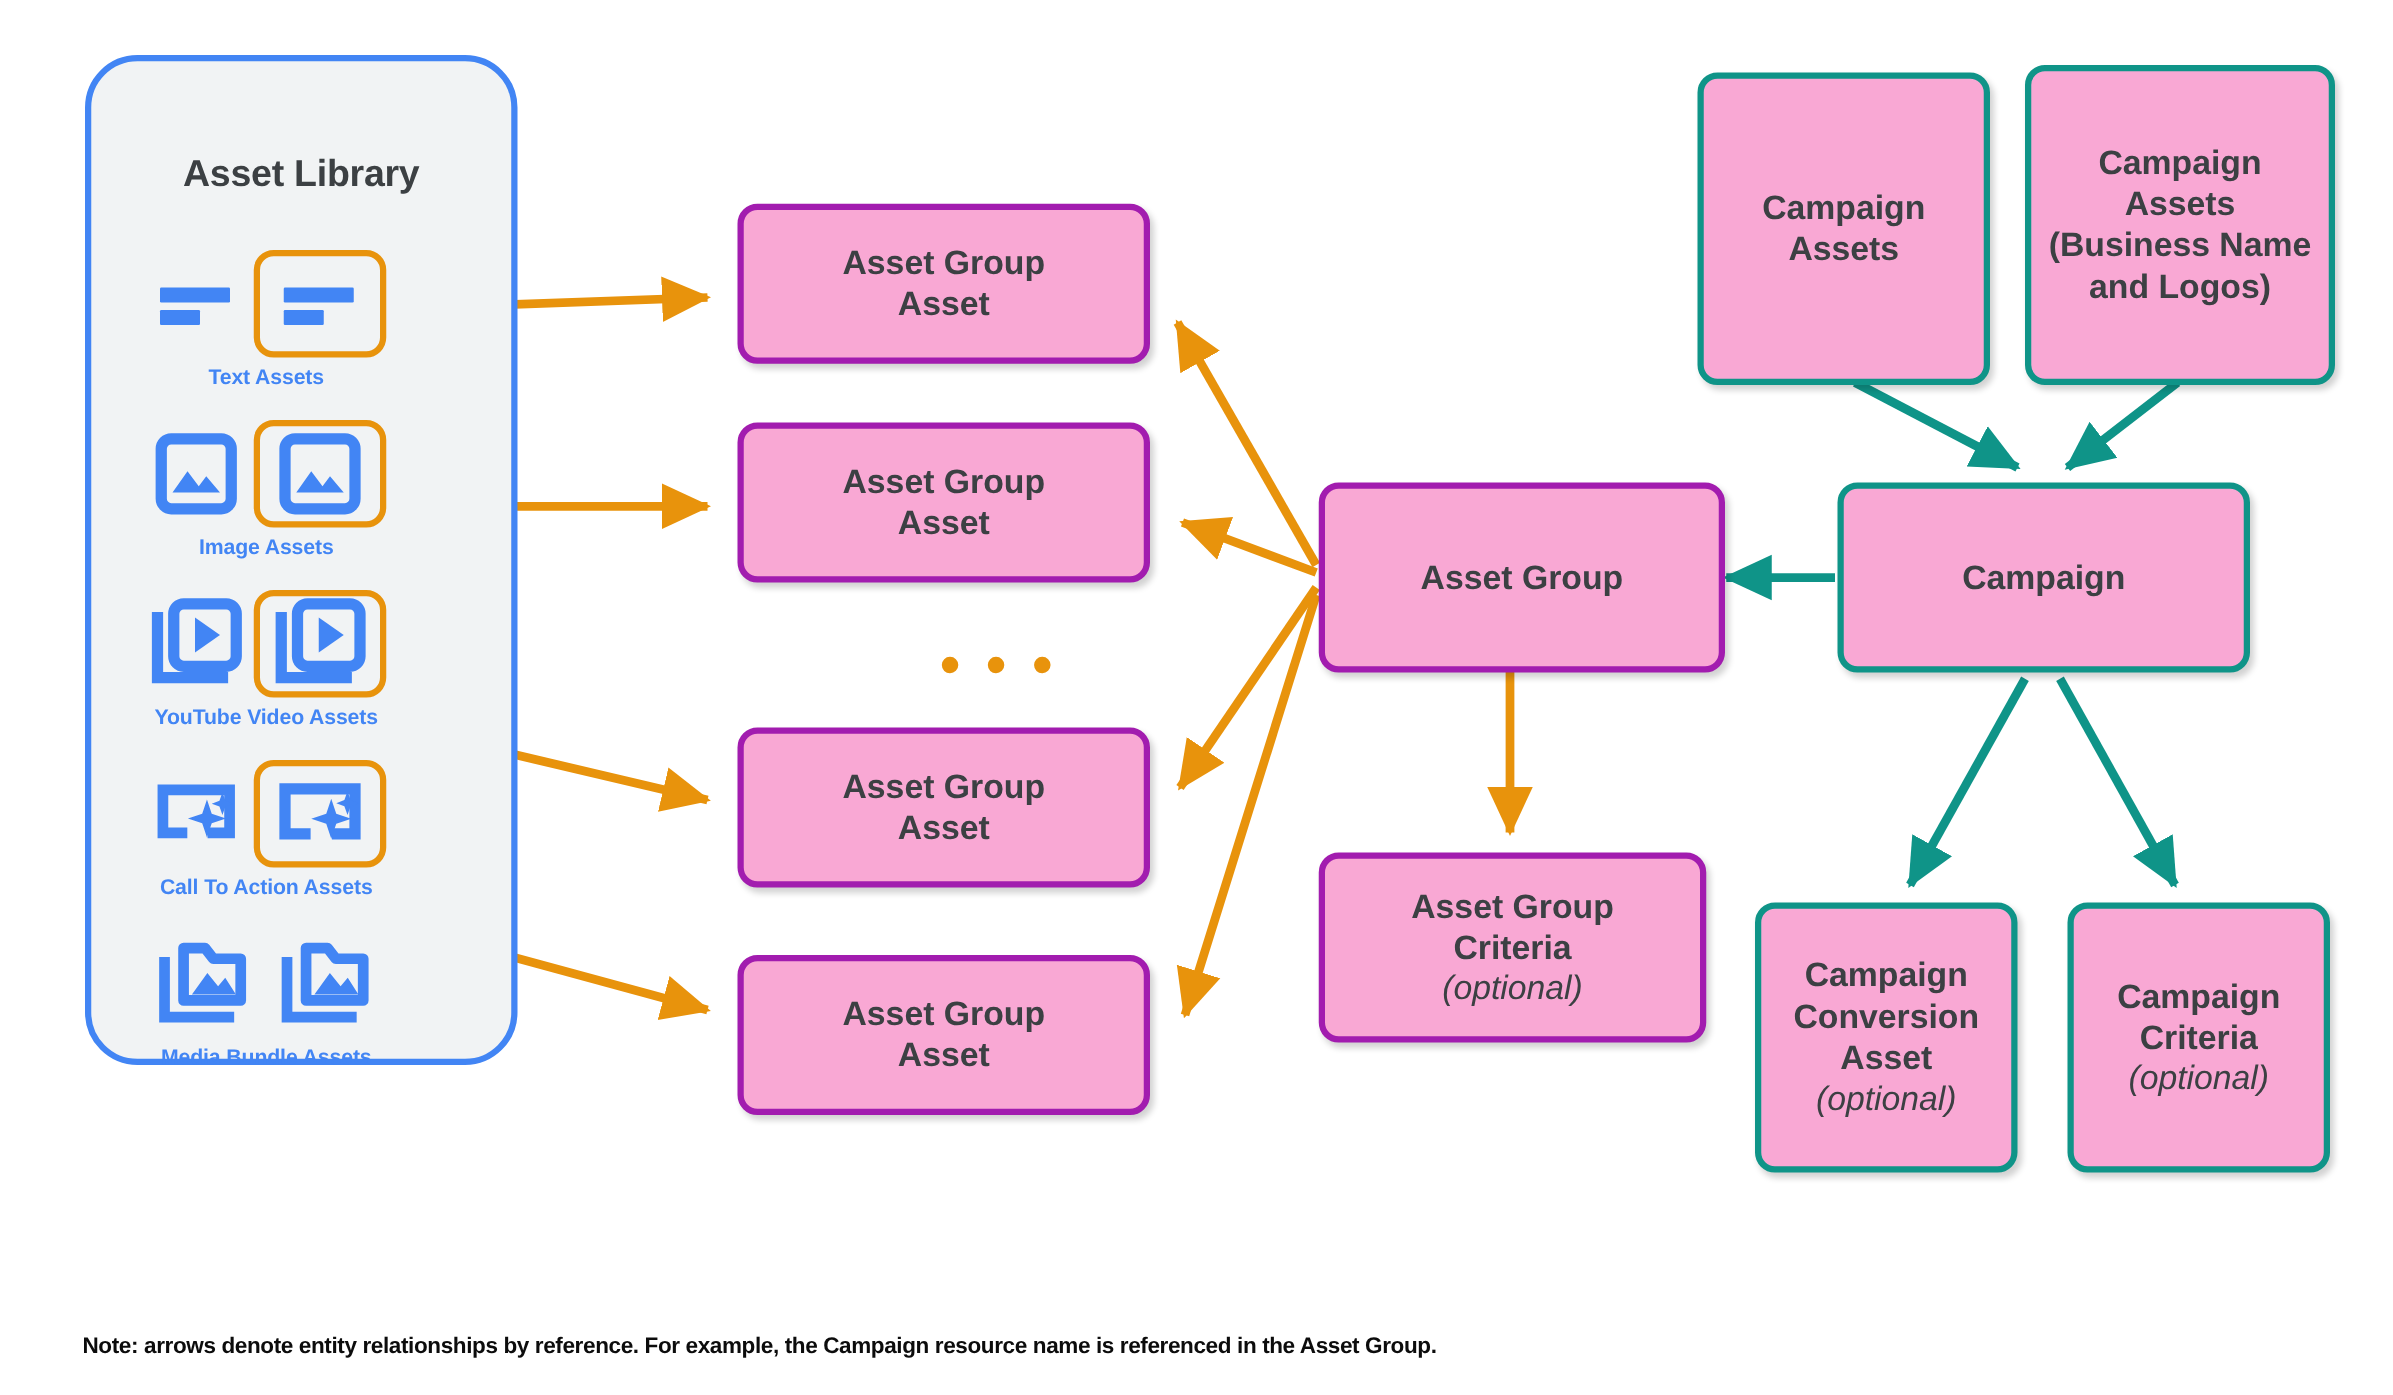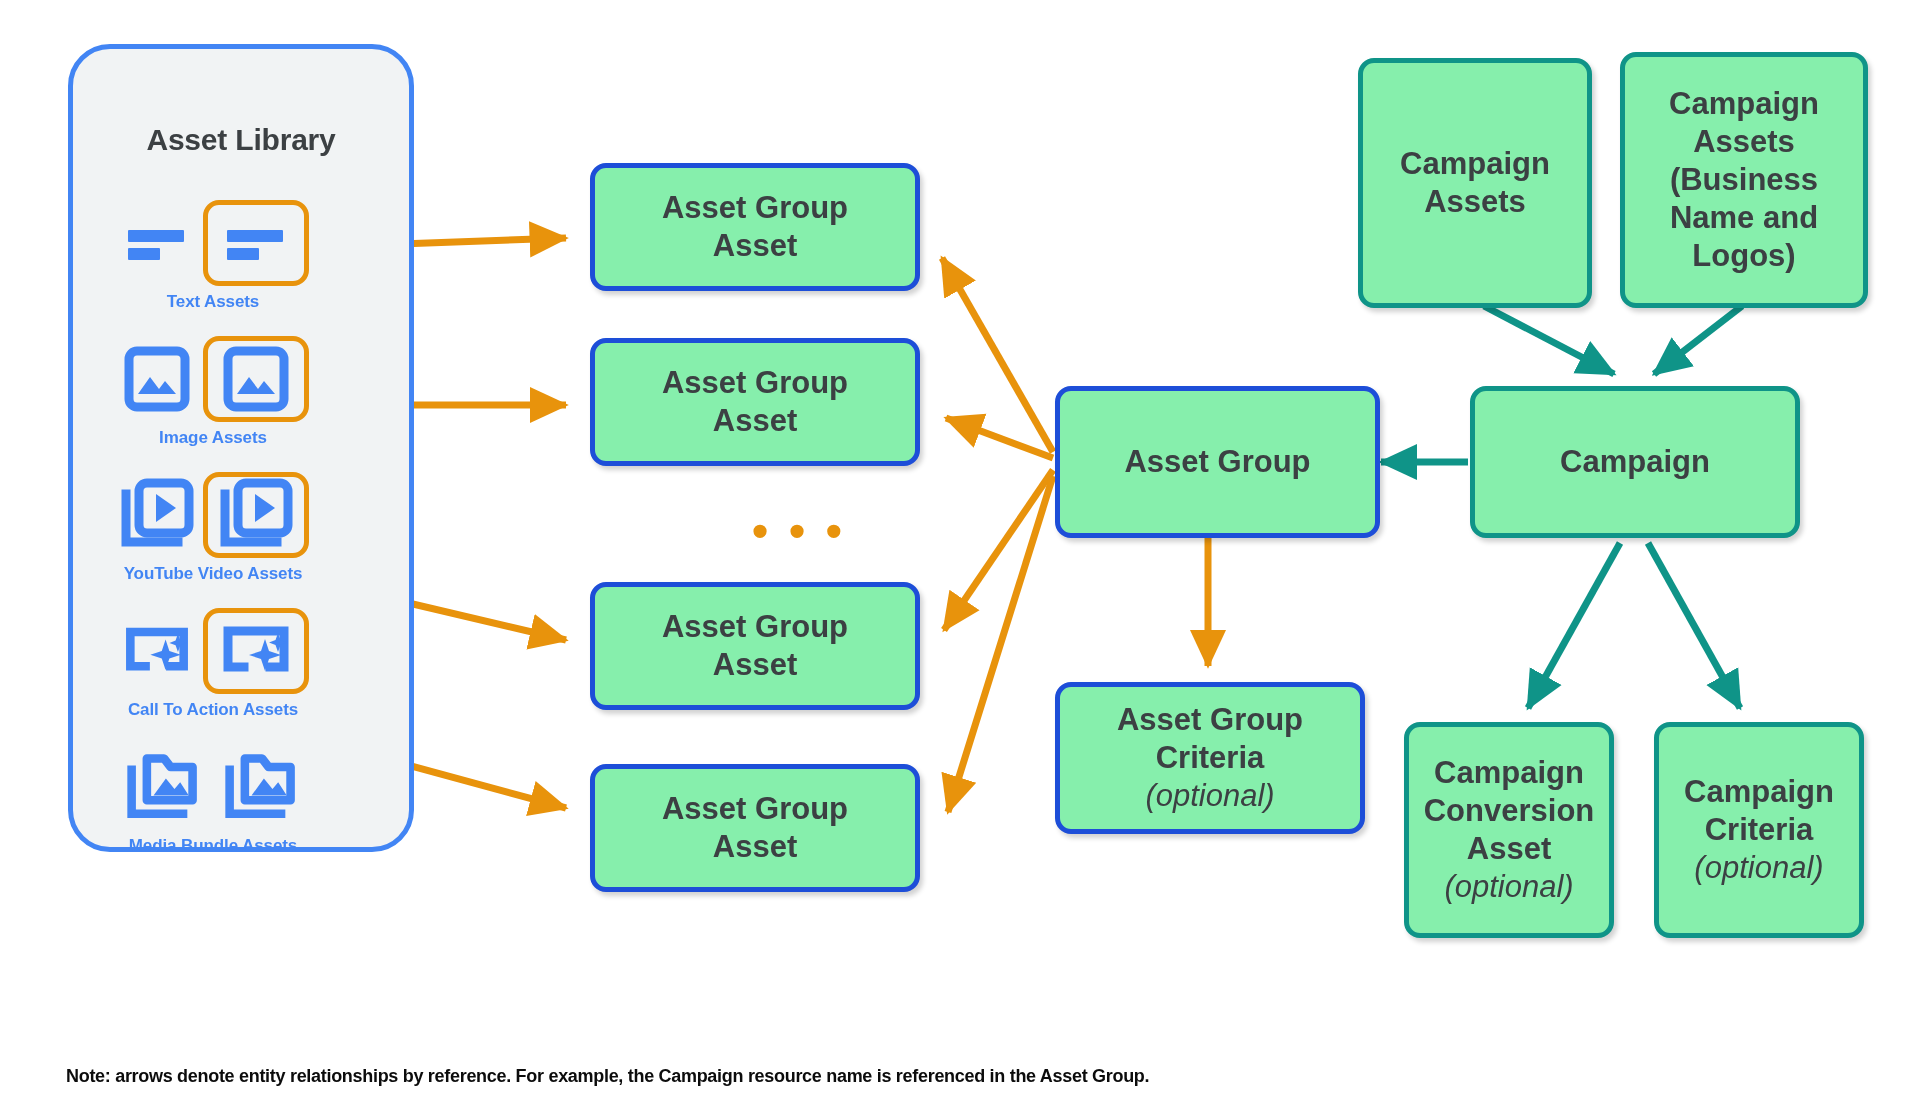--- a/index.html
+++ b/index.html
@@ -87,34 +87,34 @@
     font-weight: bold;
     color: #4285f4;
     margin-top: 6px;
     letter-spacing: -0.1px;
   }
 
   
   .node {
     position: absolute;
     box-sizing: border-box;
-    background: #86efac;
+    background: #f9a8d4;
     border-radius: 16px;
     display: flex;
     align-items: center;
     justify-content: center;
     text-align: center;
     box-shadow: 3px 4px 5px rgba(0,0,0,0.18);
-    font-size: 31px;
+    font-size: 27px;
     font-weight: bold;
     line-height: 1.22;
     color: #3c4043;
     padding: 4px 8px;
   }
-  .node.orange { border: 5px solid #1d4ed8; }
+  .node.orange { border: 5px solid #a21caf; }
   .node.teal   { border: 5px solid #0f9488; }
   .node .sub-regular { font-weight: bold; display: block; }
   .node .sub-italic  { font-weight: normal; font-style: italic; display: block; }
 
   .ellipsis {
     position: absolute;
     font-size: 46px;
     font-weight: bold;
     color: #e8930c;
     letter-spacing: 4px;

